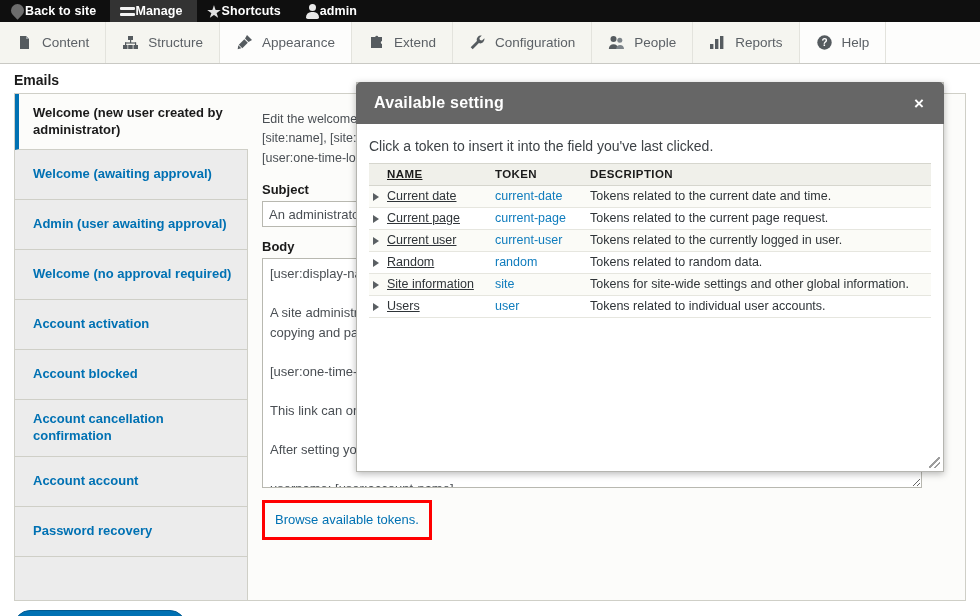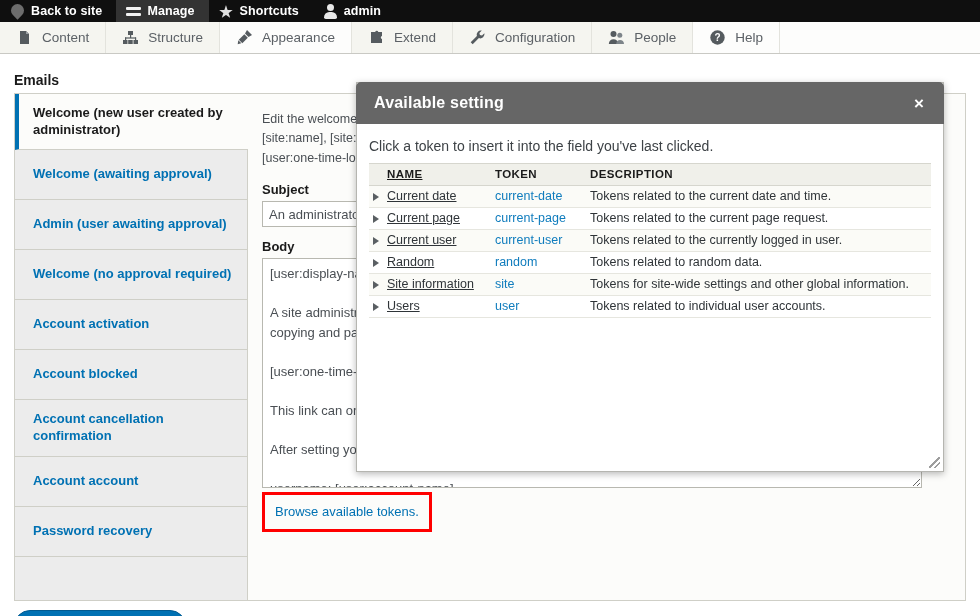--- a/index.html
+++ b/index.html
@@ -13,21 +13,21 @@
 
   
   .toolbar-bar {
     position: absolute; top: 0; left: 0;
     width: 980px; height: 22px;
     background: #0f0f0f;
     display: flex; align-items: stretch;
     z-index: 40;
   }
   .tb-item {
-    display: flex; align-items: center; gap: 6px;
+    display: flex; align-items: center; 
     padding: 0 14px 0 10px;
     color: #fff;
     font-size: 12.5px; font-weight: bold;
     white-space: nowrap;
     letter-spacing: .1px;
   }
   .tb-item.active { background: #333333; }
   .tb-icon { display: inline-block; width: 15px; height: 15px; position: relative; flex: 0 0 auto; }
 
   
@@ -49,21 +49,21 @@
     border-radius: 50%; background: #e8e8e8;
   }
   .icon-person::after {
     content: ""; position: absolute; left: 1px; top: 8px; width: 13px; height: 7px;
     border-radius: 6px 6px 2px 2px; background: #e8e8e8;
   }
 
   
   .menu-bar {
     position: absolute; top: 22px; left: 0;
-    width: 980px; height: 32px;
+    width: 980px; height: 42px;
     background: #fbfbf8;
     border-bottom: 1px solid #c9c9c4;
     display: flex; align-items: stretch;
     z-index: 39;
   }
   .menu-item {
     display: flex; align-items: center; gap: 9px;
     padding: 0 16px;
     border-right: 1px solid #e3e3dd;
     background: #f5f5f0;
@@ -139,20 +139,21 @@
     width: 660px; height: 230px;
     border: 1px solid #b8b8b0; background: #fff;
     font-size: 13px; color: #4a4f54;
     padding: 5px 7px;
     line-height: 1.5;
     white-space: pre-wrap;
     overflow: hidden;
     font-family: "Liberation Sans", sans-serif;
   }
   .token-link-wrap {
+    margin-top: 8px;
     display: inline-block;
     border: 3px solid #ff0000;
     padding: 7px 10px 9px 10px;
     background: #fcfcfa;
   }
   .token-link { color: #0071b3; font-size: 13px; text-decoration: none; }
 
   .save-btn {
     position: absolute; left: 14px; top: 546px;
     background: #0071b3;
@@ -312,20 +313,30 @@
       <svg width="17" height="17" viewBox="0 0 17 17">
           <circle cx="5.5" cy="5" r="3" fill="#555b5f"></circle>
           <path d="M.8 15c0-3 2.1-4.8 4.7-4.8S10.2 12 10.2 15z" fill="#555b5f"></path>
           <circle cx="11.8" cy="6.2" r="2.5" fill="#7d8489"></circle>
           <path d="M8.2 15c0-2.6 1.7-4.1 3.9-4.1S16 12.4 16 15z" fill="#7d8489"></path>
         </svg>
     </span>
     <span>People</span>
   </div>
 
+  <div class="menu-item">
+    <span class="m-icon">
+      <svg width="17" height="17" viewBox="0 0 17 17">
+          <rect x="1" y="10" width="3.4" height="5" fill="#555b5f"></rect>
+          <rect x="6" y="5" width="3.4" height="10" fill="#555b5f"></rect>
+          <rect x="11" y="2" width="3.4" height="13" fill="#555b5f"></rect>
+        </svg>
+    </span>
+    <span>Reports</span>
+  </div>
 
   <div class="menu-item white">
     <span class="m-icon">
       <svg width="17" height="17" viewBox="0 0 17 17">
           <circle cx="8.5" cy="8.5" r="7.2" fill="#555b5f"></circle>
           <text x="8.5" y="12.4" font-size="10" font-weight="bold" fill="#fff" text-anchor="middle" font-family="Liberation Sans">?</text>
         </svg>
     </span>
     <span>Help</span>
   </div>

